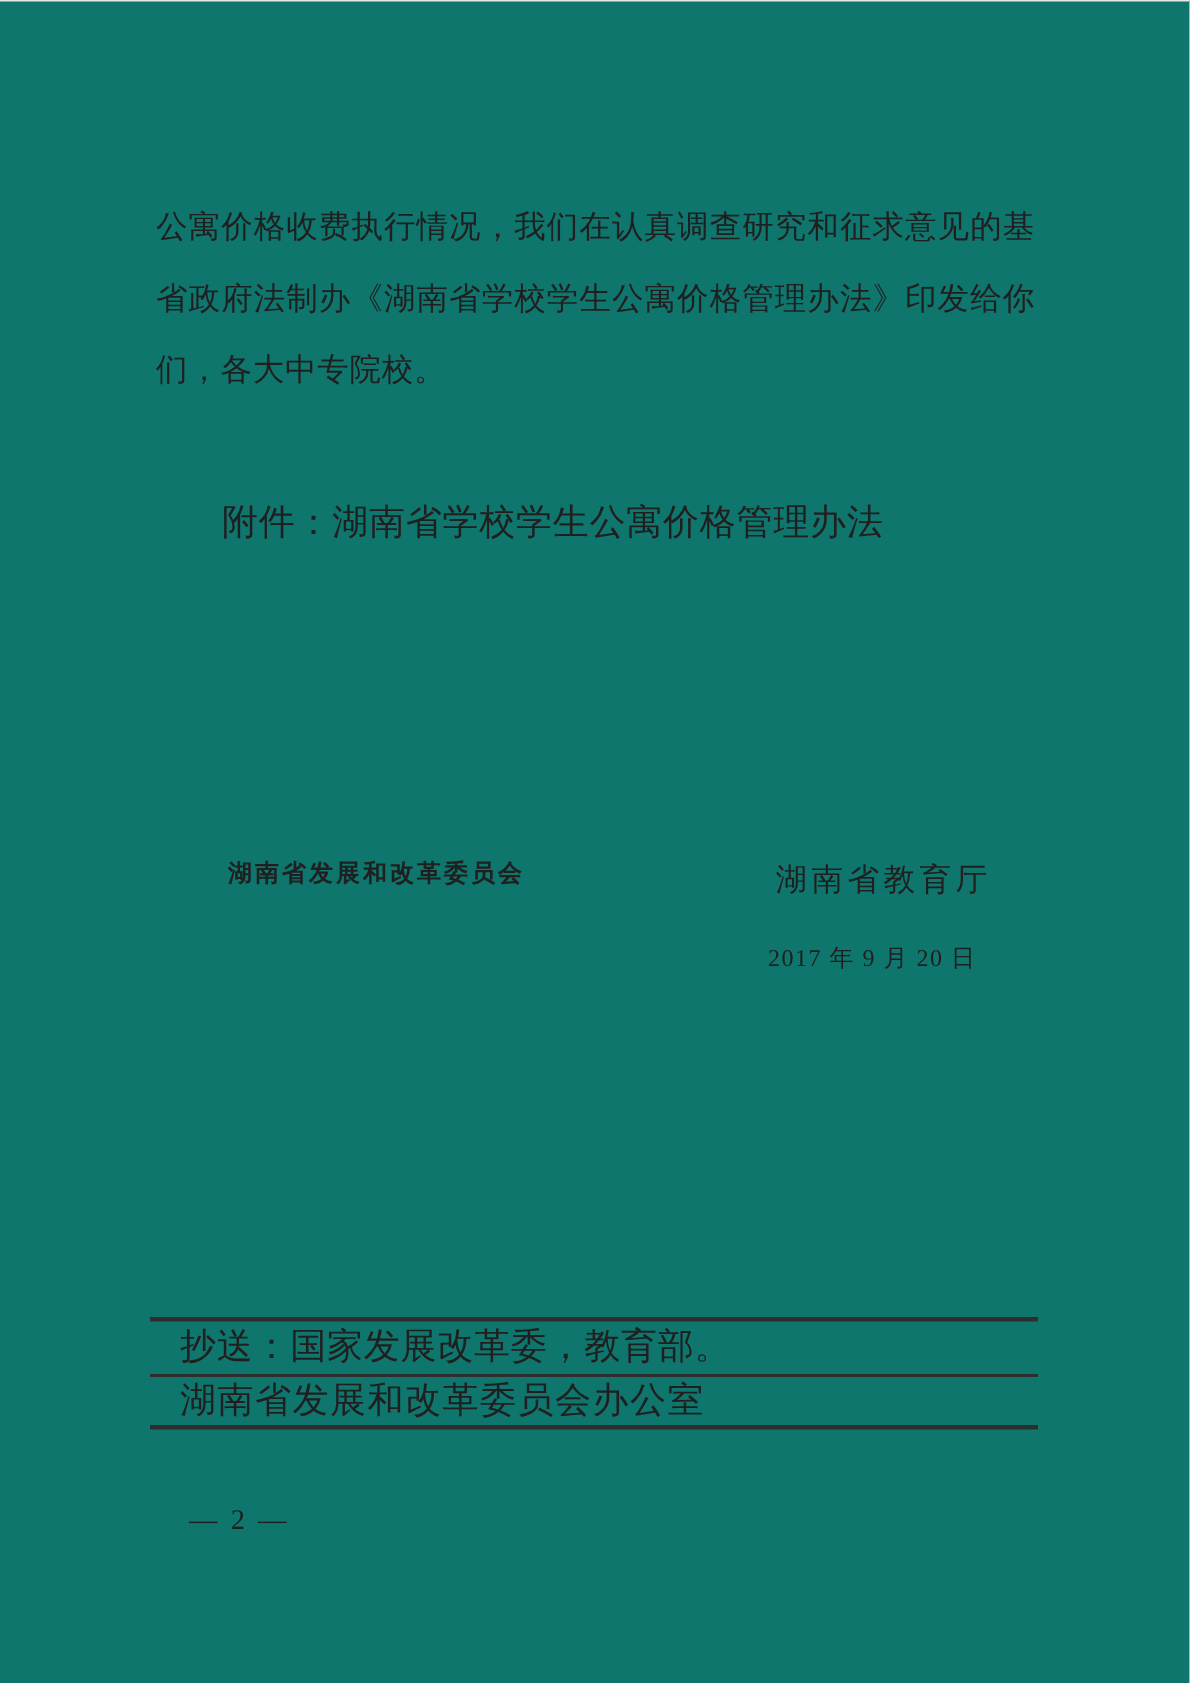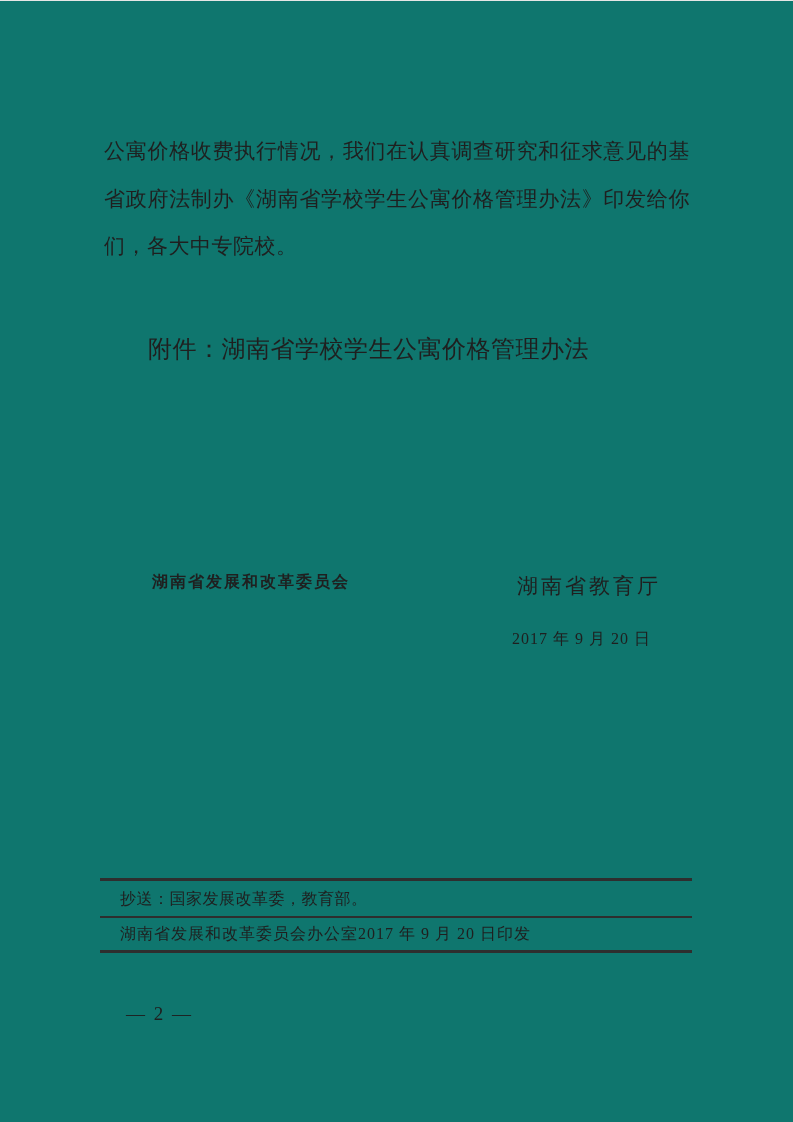--- a/index.html
+++ b/index.html
@@ -52,21 +52,21 @@
   .sig-left  { position: absolute; left: 152px; top: 571px; font-size: 16px; letter-spacing: 2px; font-weight: bold; }
   .sig-right { position: absolute; left: 517px; top: 571px; font-size: 21px; letter-spacing: 3px; }
   .sig-date  { position: absolute; left: 512px; top: 628px; font-size: 16px; letter-spacing: 1px; }
 
   
   .footer {
     position: absolute;
     left: 100px;
     top: 877px;
     width: 592px;
-    font-size: 16px;
+    font-size: 24px;
   }
   .rule { height: 2.5px; background: #2e2e2e; }
   .cc-line {
     height: 35px;
     line-height: 35px;
     padding-left: 20px;
     letter-spacing: 0.5px;
     white-space: nowrap;
   }
   .issuer-row {
@@ -103,20 +103,19 @@
   <div class="sig-left">湖南省发展和改革委员会</div>
   <div class="sig-right">湖南省教育厅</div>
   <div class="sig-date">2017 年 9 月 20 日</div>
 
   <div class="footer">
     <div class="rule"></div>
     <div class="cc-line">抄送：国家发展改革委，教育部。</div>
     <div class="rule"></div>
     <div class="issuer-row">
       <span>湖南省发展和改革委员会办公室</span>
-      <span>2017 年 9 月 20 日印发</span>
     </div>
     <div class="rule"></div>
   </div>
 
   <div class="page-number">— 2 —</div>
 
 </div>
 
 </body></html>

